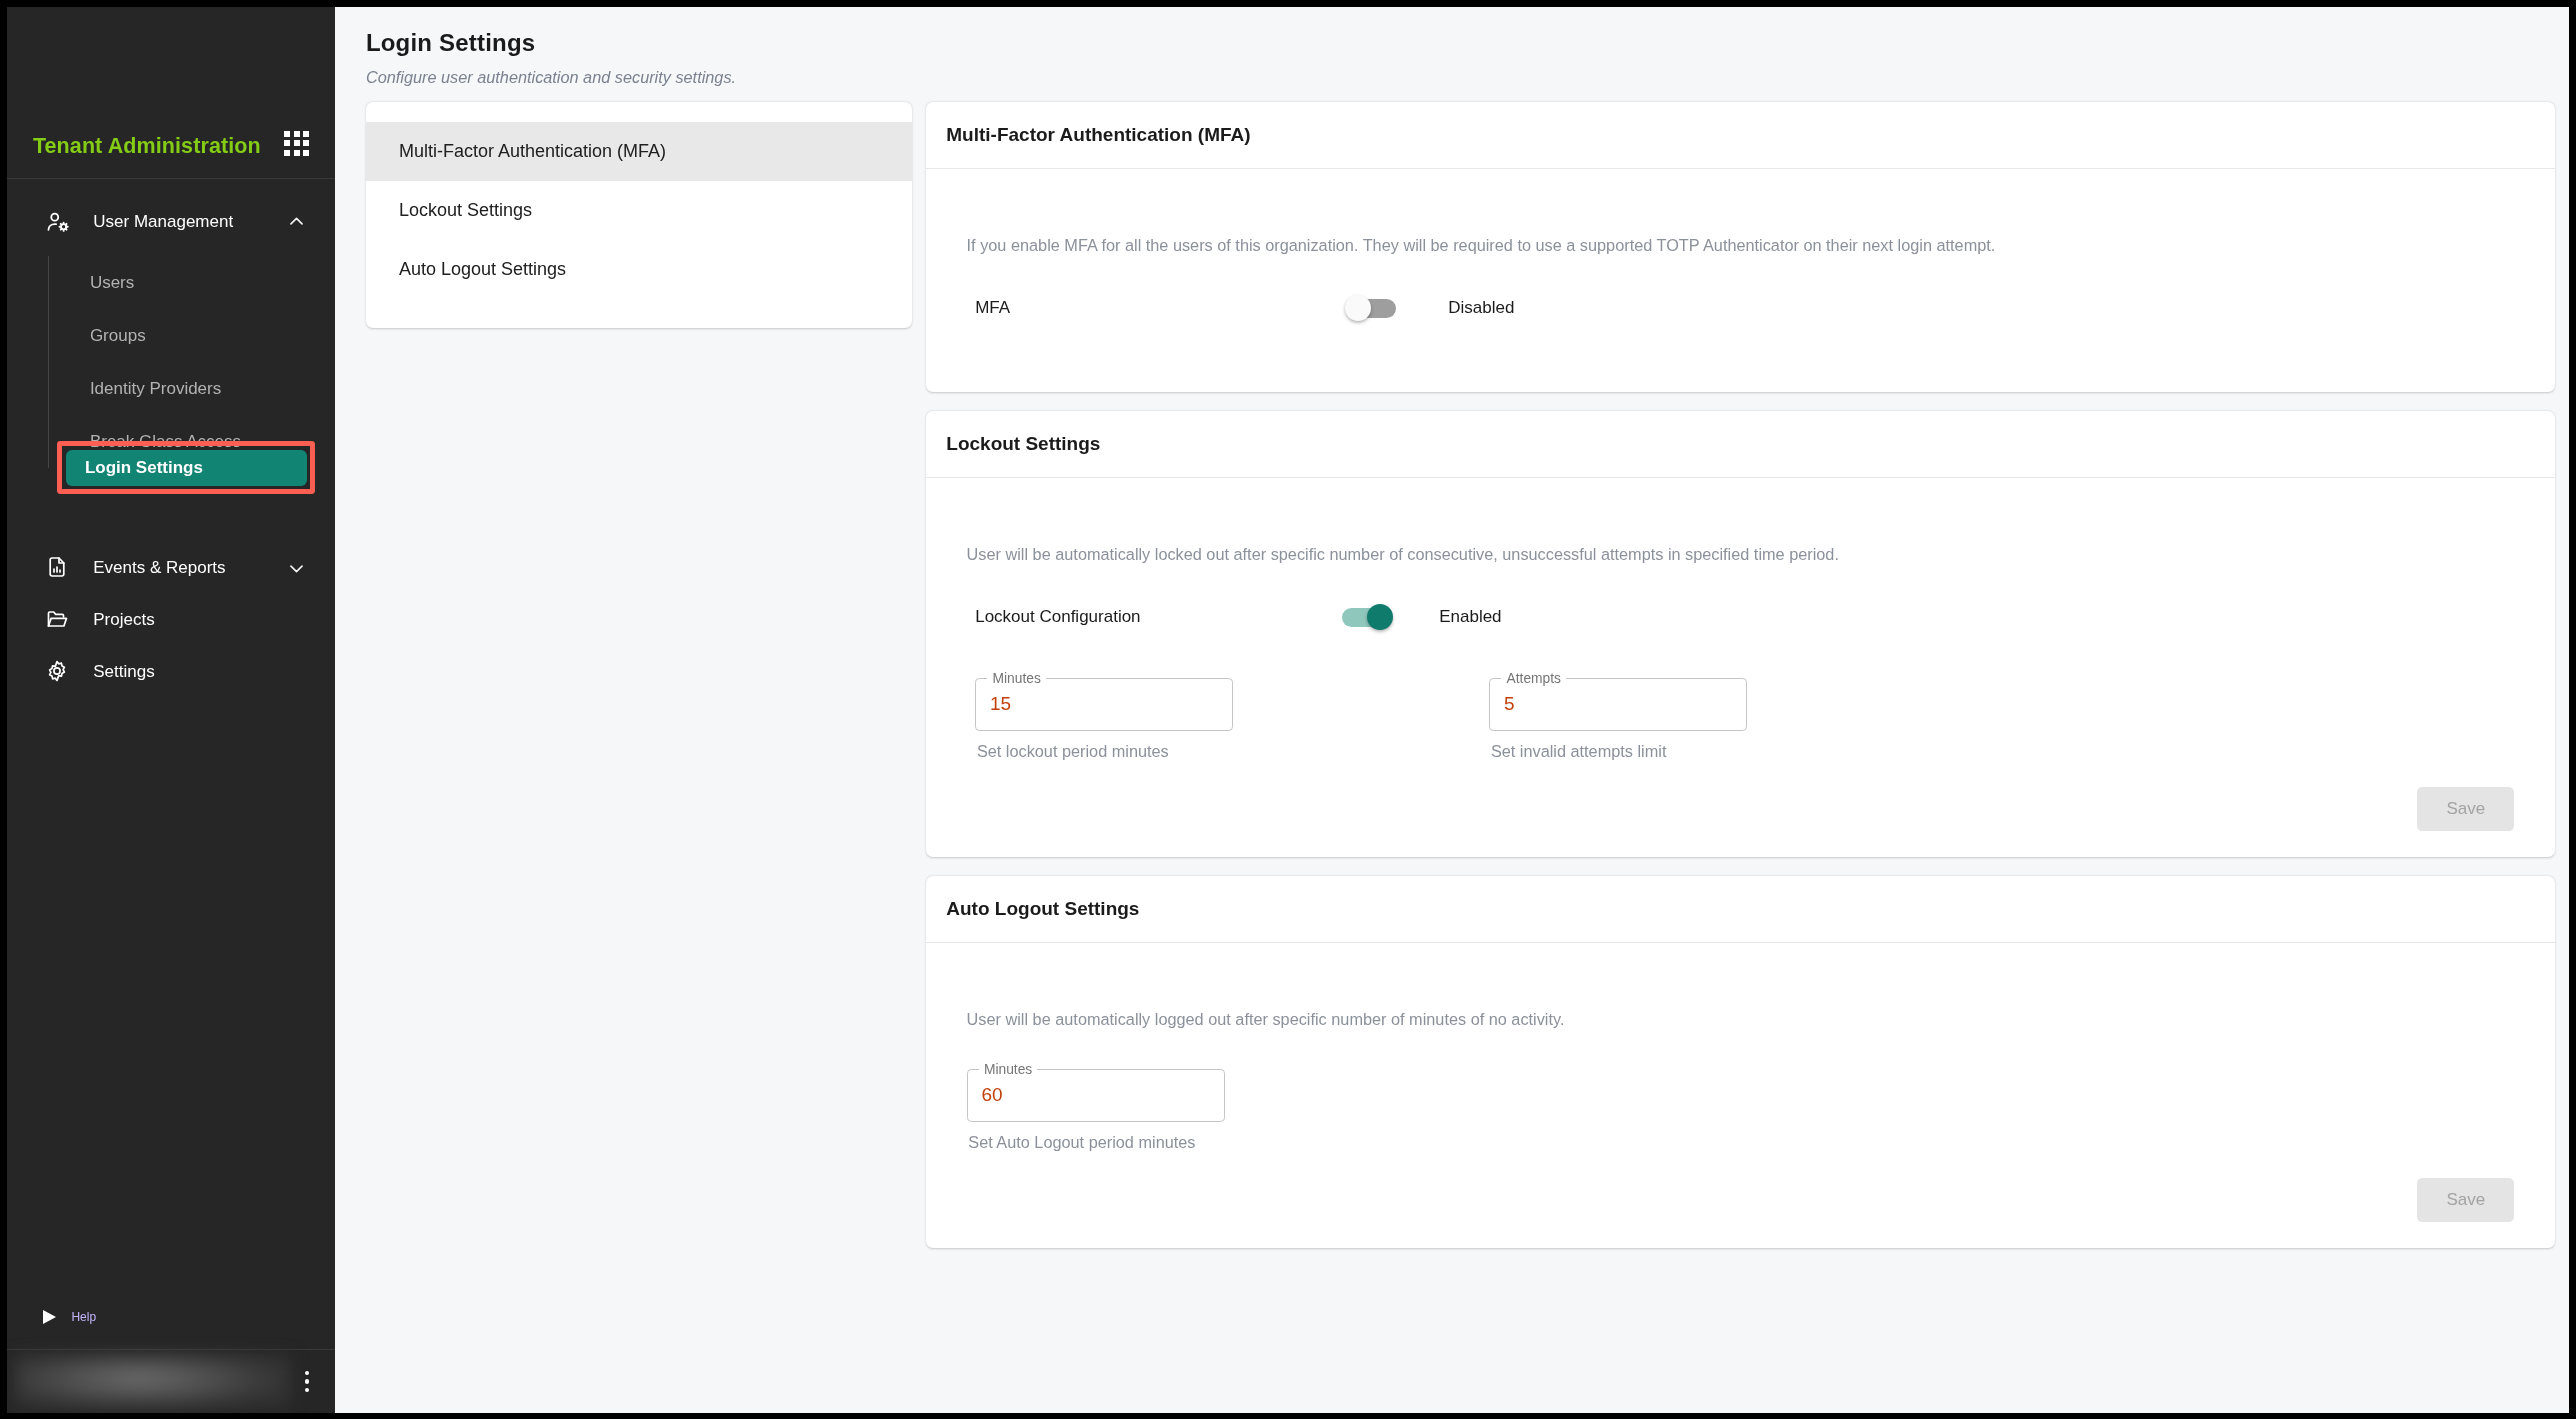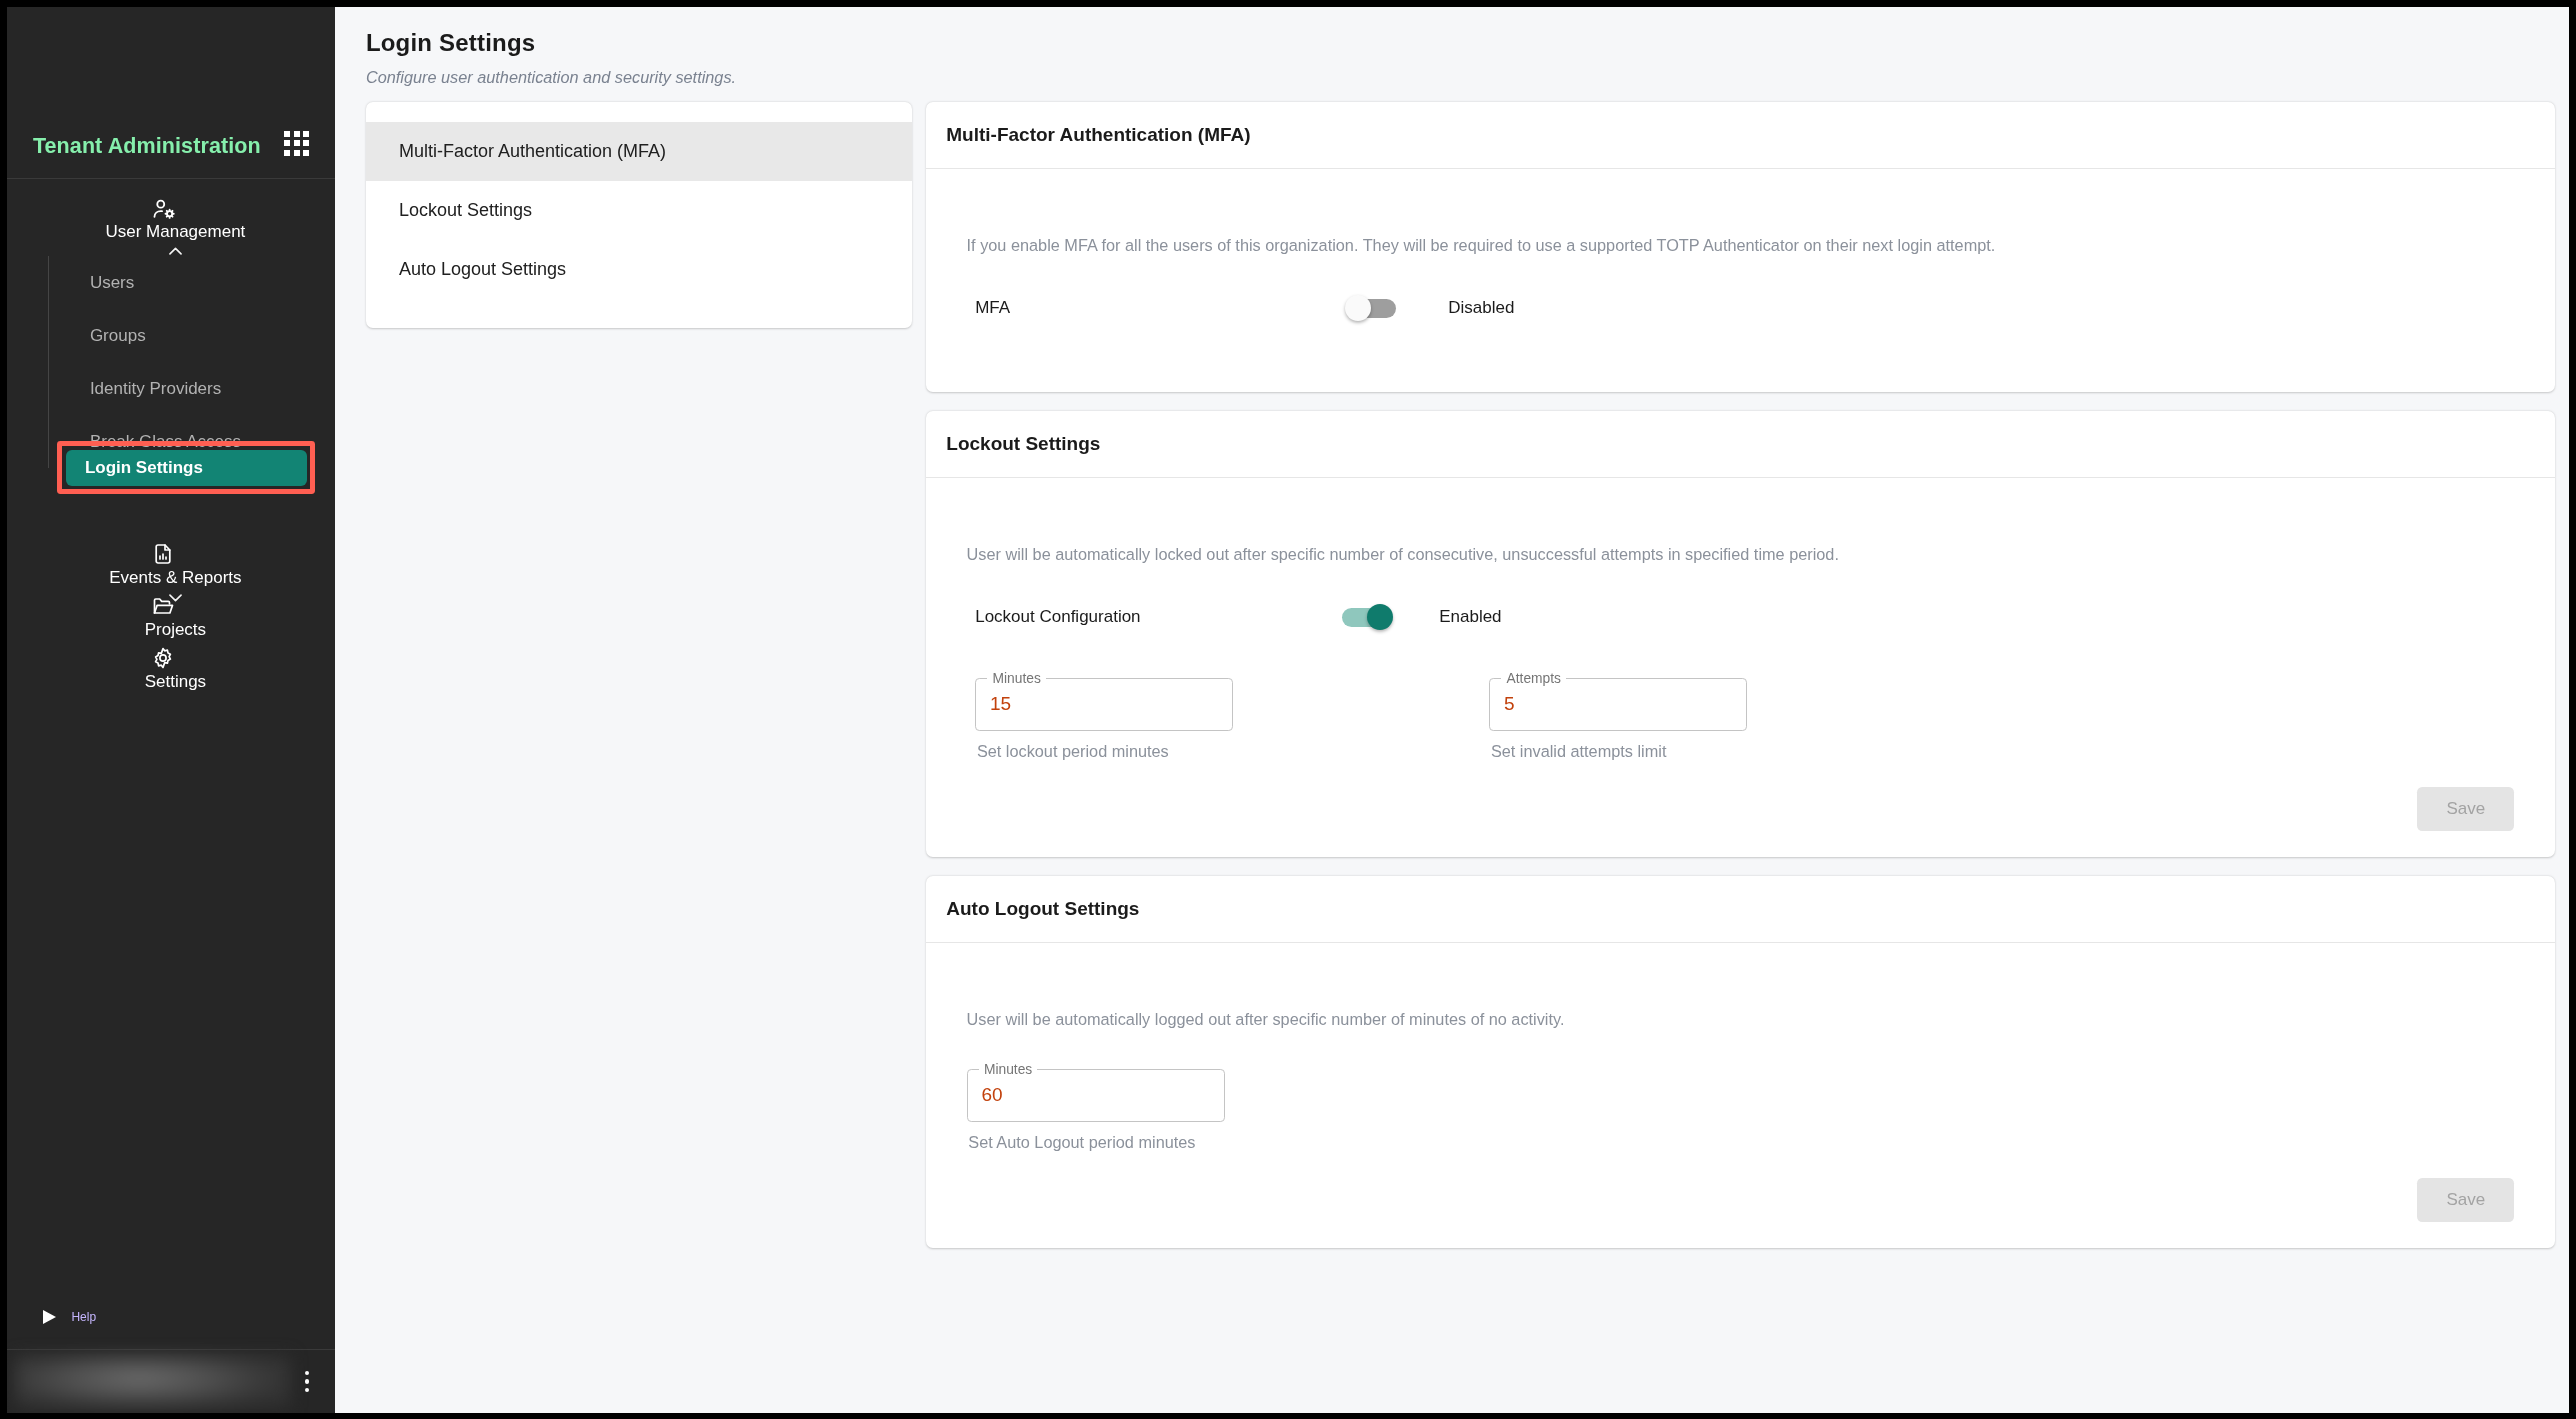--- a/index.html
+++ b/index.html
@@ -26,21 +26,21 @@
     display: flex; flex-direction: column;
   }
   .sidebar-brand {
     height: 172px;
     display: flex; align-items: flex-end;
     padding: 0 26px 19px 26px;
     justify-content: space-between;
     border-bottom: 0.9px solid #3a3a3a;
   }
   .brand-title {
-    color: #86efac;
+    color: #84cc16;
     font-size: 21.5px;
     font-weight: bold;
     letter-spacing: 0.1px;
   }
   .grid-icon {
     display: grid;
     grid-template-columns: repeat(3, 6px);
     grid-template-rows: repeat(3, 6px);
     gap: 3.4px;
     margin-bottom: 3.4px;
@@ -48,21 +48,20 @@
   .grid-icon i { background: #fff; display: block; width: 6px; height: 6px; }
 
   .nav { padding-top: 17px; }
   .nav-group-header {
     display: flex; align-items: center;
     height: 52px;
     padding: 0 29px 0 38px;
     color: #ffffff;
     font-size: 17px;
     cursor: pointer;
-    flex-direction: column;
   }
   .nav-group-header .nav-ico { width: 26px; height: 26px; margin-right: 22.4px; flex: 0 0 26px; }
   .nav-group-header .nav-label { flex: 1; }
   .chev { width: 19px; height: 19px; opacity: .95; }
 
   .sub-list {
     margin: 8.6px 0 0 0;
     padding-left: 41px;
     border-left: 1.7px solid #454545;
     margin-left: 41px;

